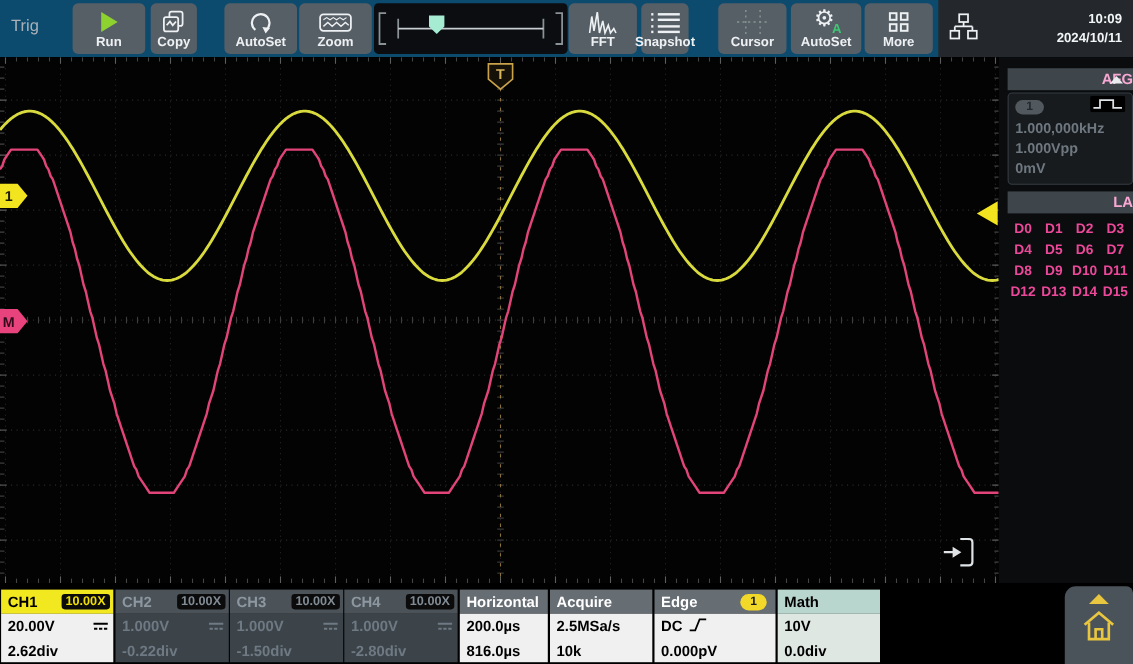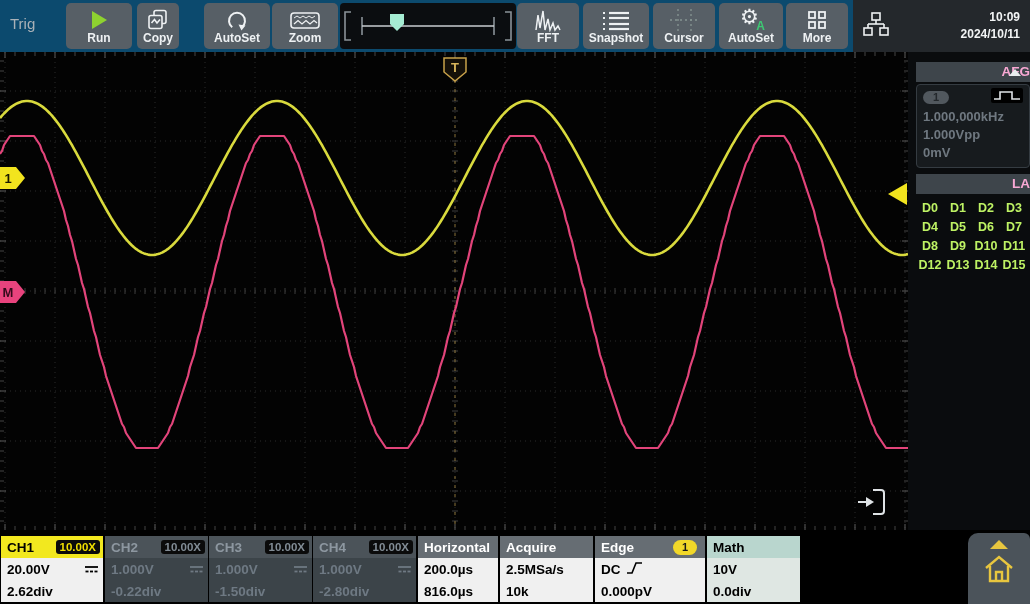--- a/index.html
+++ b/index.html
@@ -34,21 +34,21 @@
        border-left:6px solid transparent;border-right:6px solid transparent;border-bottom:7px solid #e9edef;}
   #afg-body{margin:2px 2px 0 8px;width:100px;background:#171b1e;border:1px solid #353c42;
             border-radius:4px;padding:4px 6px 5px;}
   #afg-body .toprow{display:flex;justify-content:space-between;align-items:center;height:16px;margin-bottom:3px;}
   .afg-ch-badge{display:inline-block;width:26px;height:13px;background:#51585e;border-radius:7px;
             color:#23282c;font-size:11px;font-weight:bold;text-align:center;line-height:13px;}
   .afg-line{color:#6f7880;font-size:13px;font-weight:bold;line-height:18px;white-space:nowrap;}
   #la-head{margin-top:6px;}
   #la-grid{margin-left:8px;width:112px;display:grid;grid-template-columns:repeat(4,1fr);
            row-gap:5px;padding-top:7px;}
-  .la-item{color:#bef264;font-size:12.5px;font-weight:bold;text-align:center;}
+  .la-item{color:#ec4899;font-size:12.5px;font-weight:bold;text-align:center;}
 
   
   #bottombar{position:absolute;left:0;top:530px;width:1030px;height:74px;background:#000;}
   .blk{position:absolute;top:6px;height:52px;box-sizing:border-box;}
   .blk .hd{height:22px;display:flex;align-items:center;font-size:13.5px;font-weight:bold;
            padding:0 3px 0 6px;box-sizing:border-box;}
   .blk .rw{height:22px;display:flex;align-items:center;font-size:13.5px;font-weight:bold;
            padding:0 4px 0 6px;box-sizing:border-box;}
   .chan.active .hd{background:#f2e81f;color:#000;}
   .chan.active .body{background:#f0f0f0;color:#000;}
@@ -134,21 +134,21 @@
 
     <div class="btn" style="left:517px;width:62px;">
       <span class="ico">
         <svg width="26" height="24" viewBox="0 0 26 24" fill="none" stroke="#eef1f3" stroke-width="1.5">
           <polyline points="1,22 3,7 5,20 8,3 10,22 13,11 15,22 18,15 20,22 23,18 25,22"></polyline>
         </svg>
       </span>
       <span class="lbl">FFT</span>
     </div>
 
-    <div class="btn" style="left:583px;width:66px;">
+    <div class="btn" style="left:583px;width:43px;">
       <span class="ico">
         <svg width="30" height="22" viewBox="0 0 30 22" stroke="#eef1f3" stroke-width="2.2">
           <line x1="2" y1="4" x2="4" y2="4"></line>
             <line x1="8" y1="4" x2="28" y2="4"></line>
           <line x1="2" y1="9" x2="4" y2="9"></line>
             <line x1="8" y1="9" x2="28" y2="9"></line>
           <line x1="2" y1="15" x2="4" y2="15"></line>
             <line x1="8" y1="15" x2="28" y2="15"></line>
           <line x1="2" y1="20" x2="4" y2="20"></line>
             <line x1="8" y1="20" x2="28" y2="20"></line>

